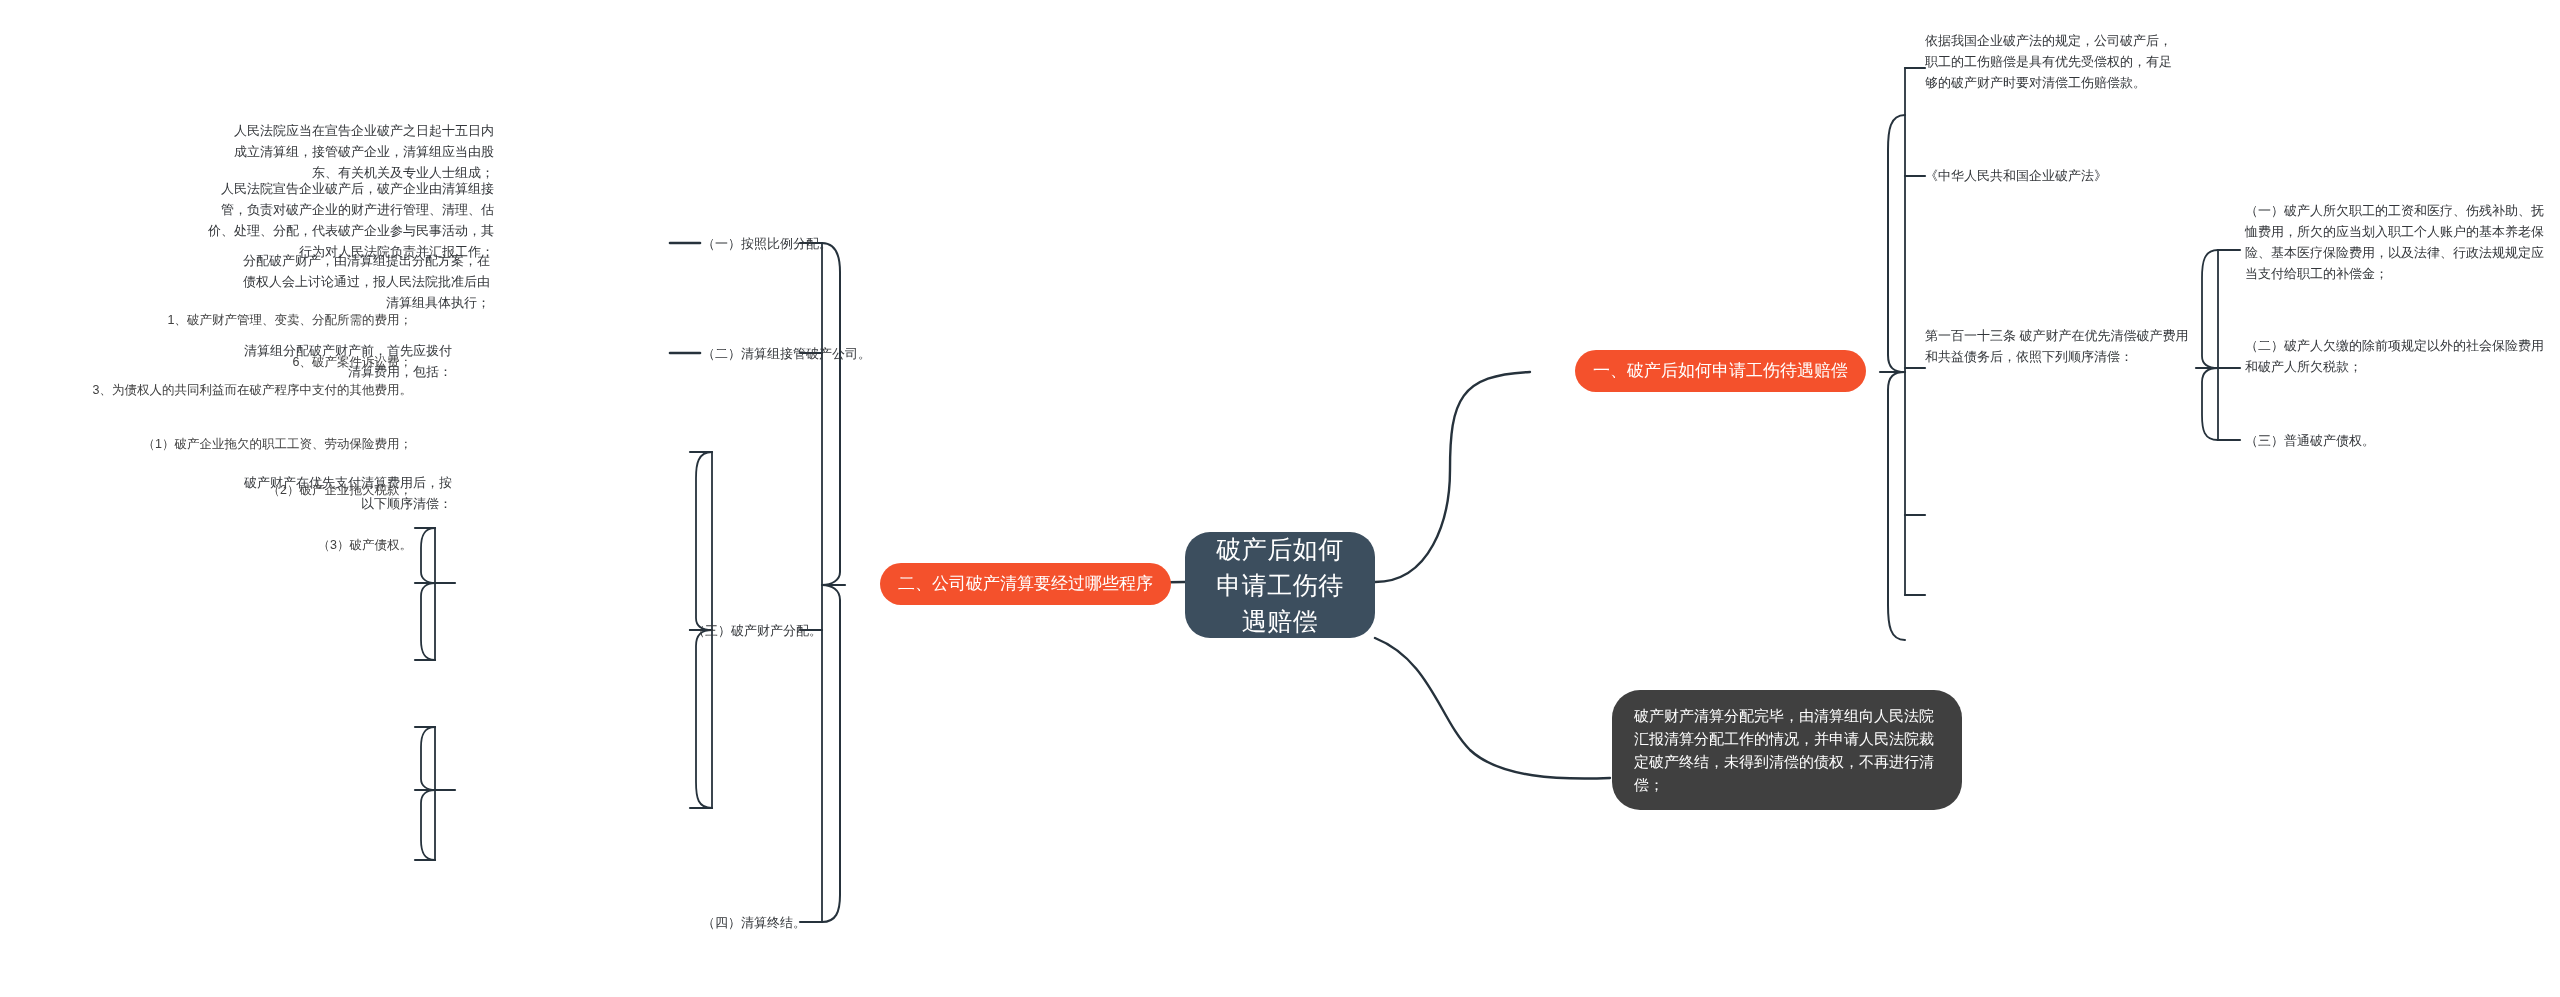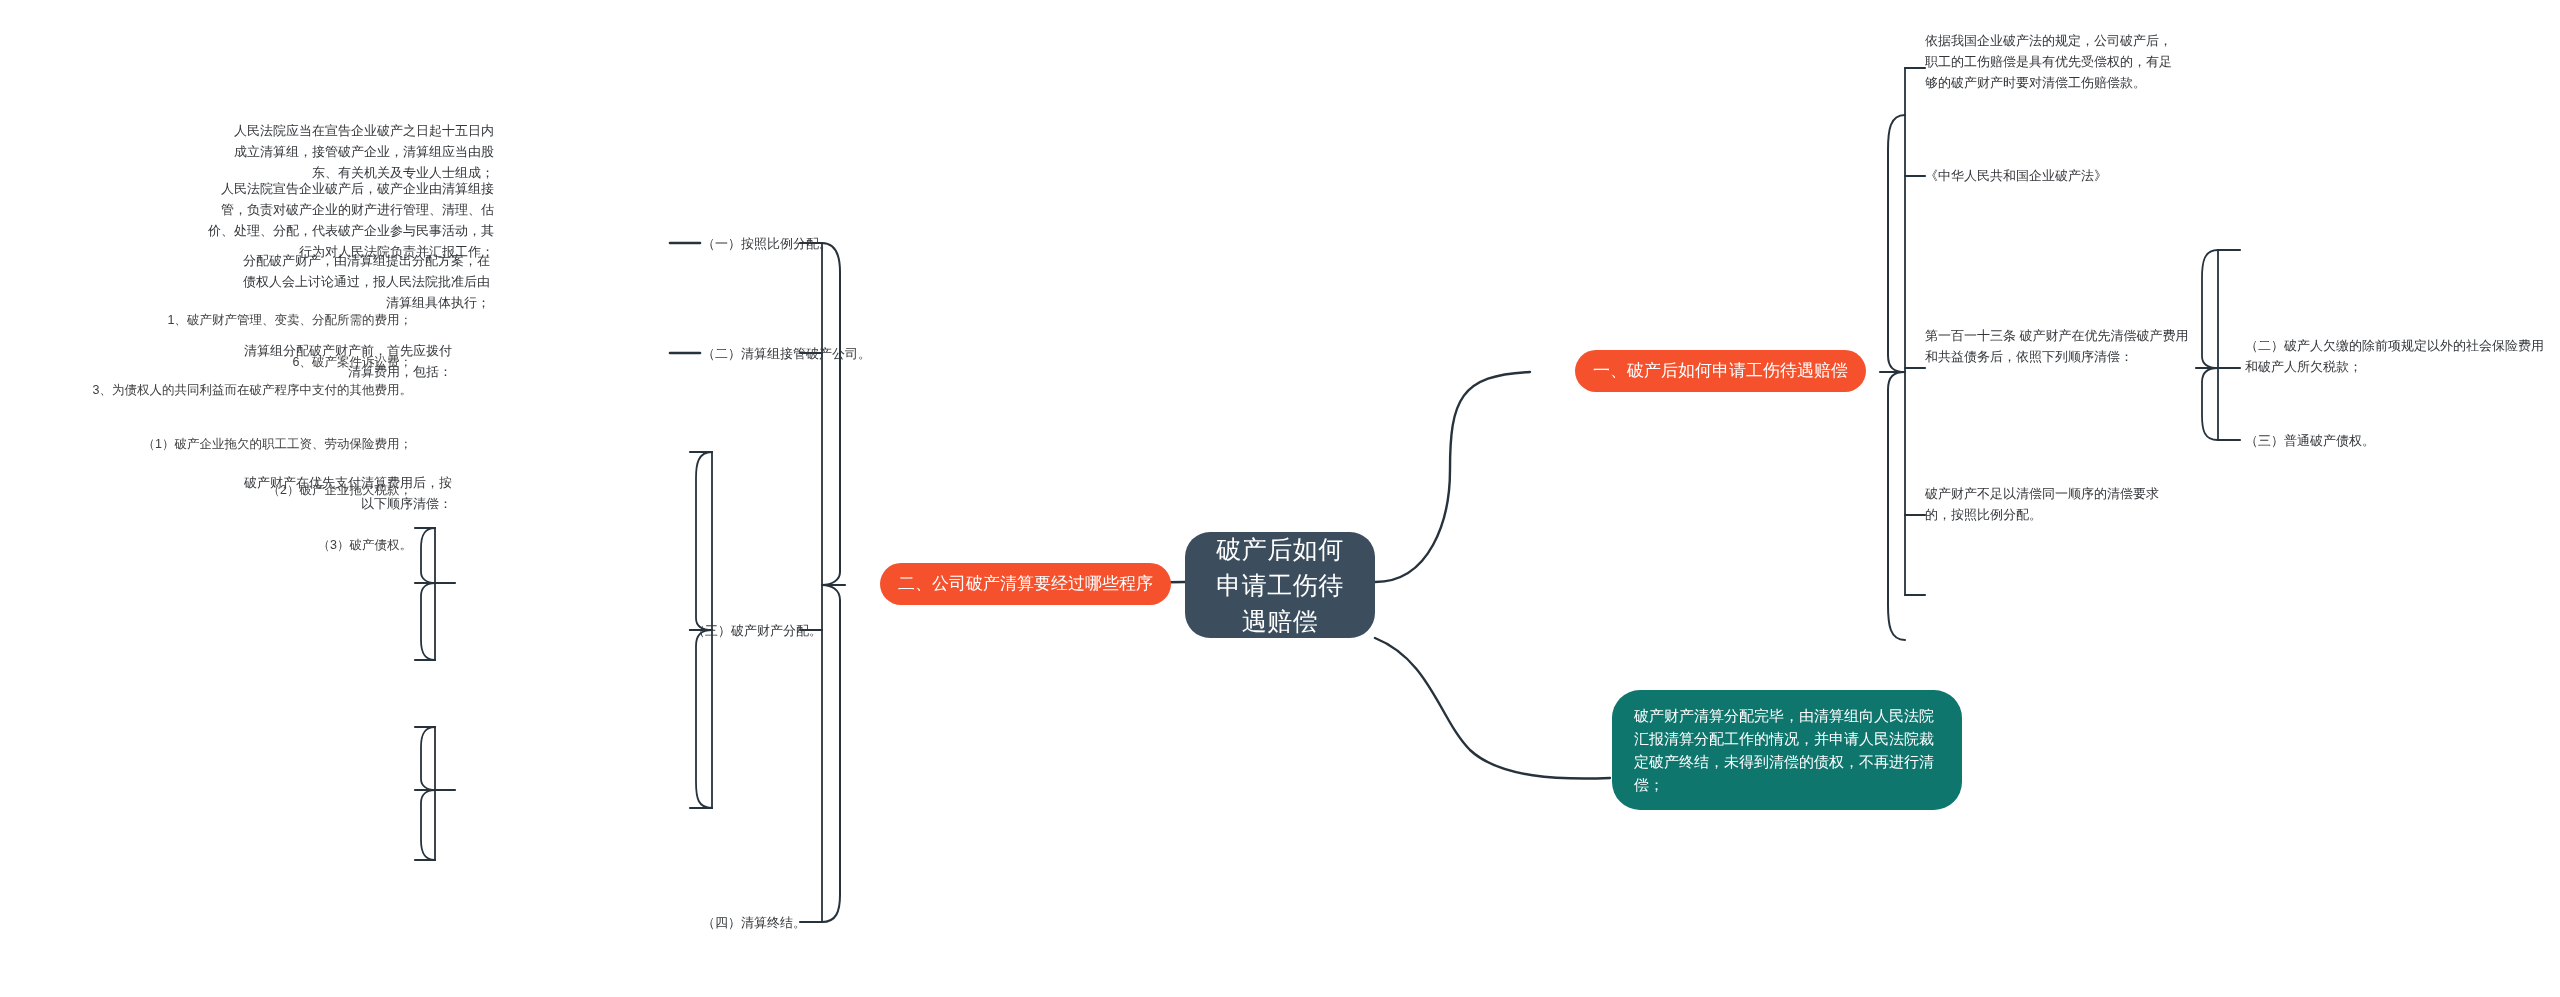--- a/index.html
+++ b/index.html
@@ -50,21 +50,21 @@
     color: #ffffff;
     border-radius: 26px;
     font-size: 17px;
     line-height: 24px;
     text-align: center;
     padding: 9px 18px;
     white-space: nowrap;
   }
   
   .branch-block {
-    background: #0f766e;
+    background: #404040;
     color: #ffffff;
     border-radius: 28px;
     font-size: 15px;
     line-height: 23px;
     text-align: left;
     padding: 14px 22px;
   }
   
   .leaf {
     color: #33363a;
@@ -159,25 +159,25 @@
   </div>
 
   <div class="node leaf ta-left" style="left:1925px; top:165px; width:255px;">
     <span>《中华人民共和国企业破产法》</span>
   </div>
 
   <div class="node leaf ta-left" style="left:1925px; top:325px; width:265px;">
     <span>第一百一十三条 破产财产在优先清偿破产费用和共益债务后，依照下列顺序清偿：</span>
   </div>
 
-  <div class="node leaf ta-left" style="left:1925px; top:483px; width:255px;">
-    <span>破产财产不足以清偿同一顺序的清偿要求的，按照比例分配。</span>
-  </div>
-
-
+
+
+  <div class="node leaf ta-left" style="left:2245px; top:200px; width:300px;">
+    <span>（一）破产人所欠职工的工资和医疗、伤残补助、抚恤费用，所欠的应当划入职工个人账户的基本养老保险、基本医疗保险费用，以及法律、行政法规规定应当支付给职工的补偿金；</span>
+  </div>
 
   <div class="node leaf ta-left" style="left:2245px; top:335px; width:300px;">
     <span>（二）破产人欠缴的除前项规定以外的社会保险费用和破产人所欠税款；</span>
   </div>
 
   <div class="node leaf ta-left" style="left:2245px; top:430px; width:300px;">
     <span>（三）普通破产债权。</span>
   </div>
 
   <div class="node branch-block" style="left:1612px; top:690px; width:350px;">

